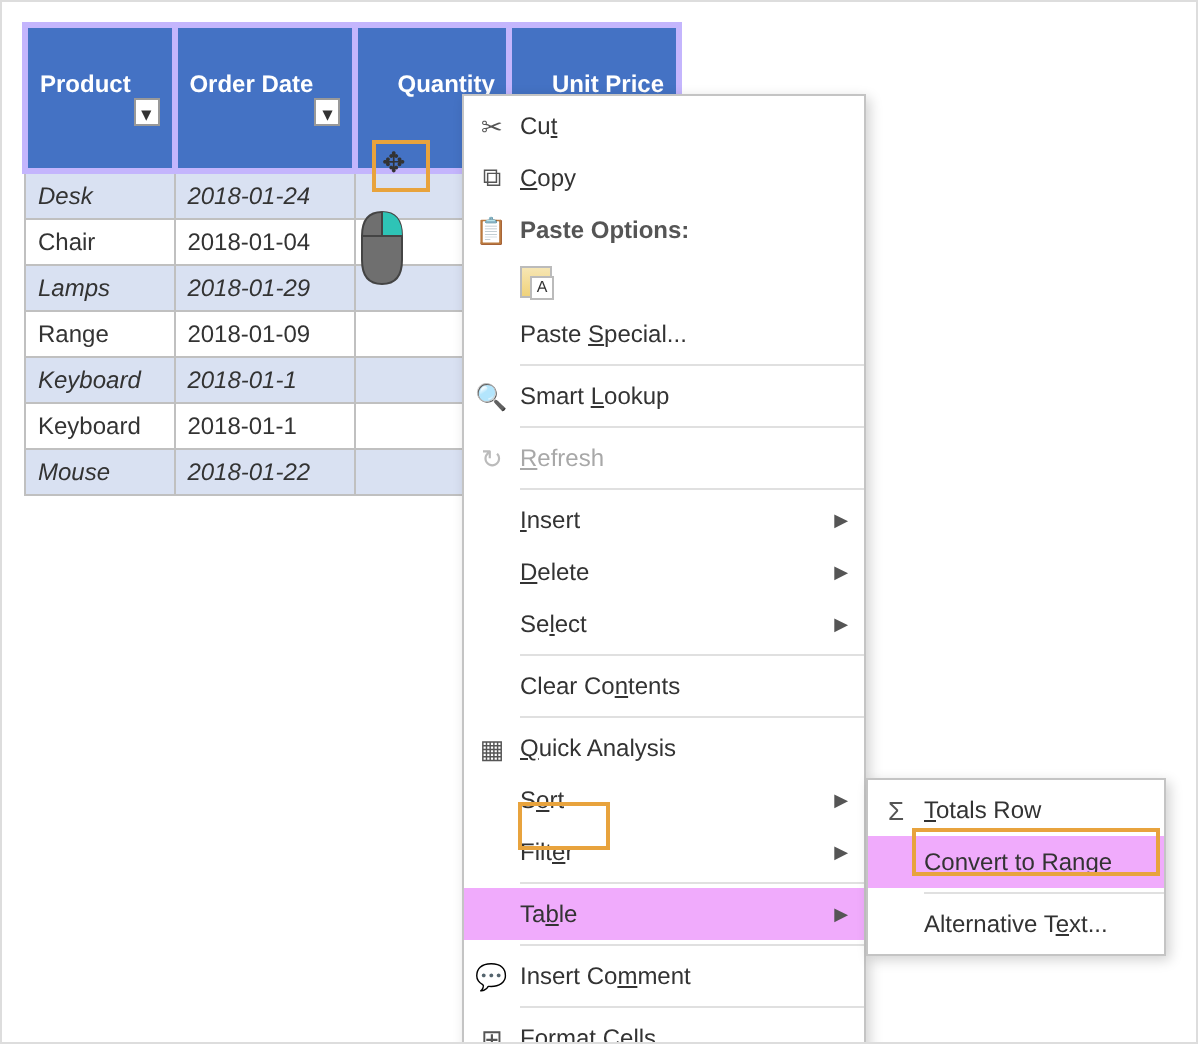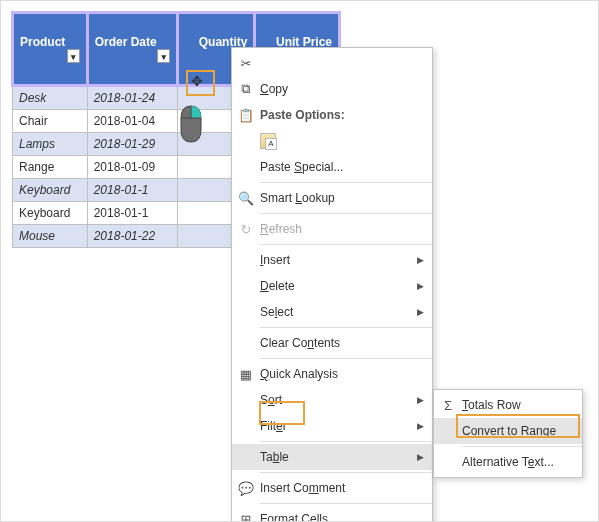--- a/index.html
+++ b/index.html
@@ -108,21 +108,21 @@
     color: #555;
   }
   .menu .item.disabled .ico { color: #bbb; }
   .menu .item .lbl { flex: 1; }
   .menu .item .arrow { color: #555; font-size: 9px; margin-left: 6px; }
   .menu .sep {
     height: 1px;
     background: #e0e0e0;
     margin: 2px 0 2px 28px;
   }
-  .menu .item.hover { background: #e5e5e5; }
+  .menu .item.hover { background: #f0abfc; }
   
   .paste-ico {
     display: inline-block;
     width: 16px; height: 16px;
     border: 1px solid #bbb;
     background: linear-gradient(#f6e6b4,#f0d27a);
     position: relative;
     box-sizing: border-box;
   }
   .paste-ico:before {
@@ -236,20 +236,21 @@
     <path d="M5 14 Q5 2 15 2 Q25 2 25 14 L25 26 Q25 38 15 38 Q5 38 5 26 Z" fill="#6f6f6f" stroke="#444"></path>
     <path d="M15 2 Q25 2 25 14 L15 14 Z" fill="#2EC4B6"></path>
     <line x1="15" y1="2" x2="15" y2="14" stroke="#444"></line>
     <line x1="5" y1="14" x2="25" y2="14" stroke="#444"></line>
   </svg>
 </div>
 
 <div class="menu">
   <div class="item">
       <span class="ico">✂</span>
+      <span class="lbl">Cu<u class="hot">t</u></span>
     </div>
   <div class="item">
       <span class="ico">⧉</span>
       <span class="lbl"><u class="hot">C</u>opy</span>
     </div>
   <div class="item header">
       <span class="ico">📋</span>
       <span class="lbl">Paste Options:</span>
     </div>
   <div class="item">

